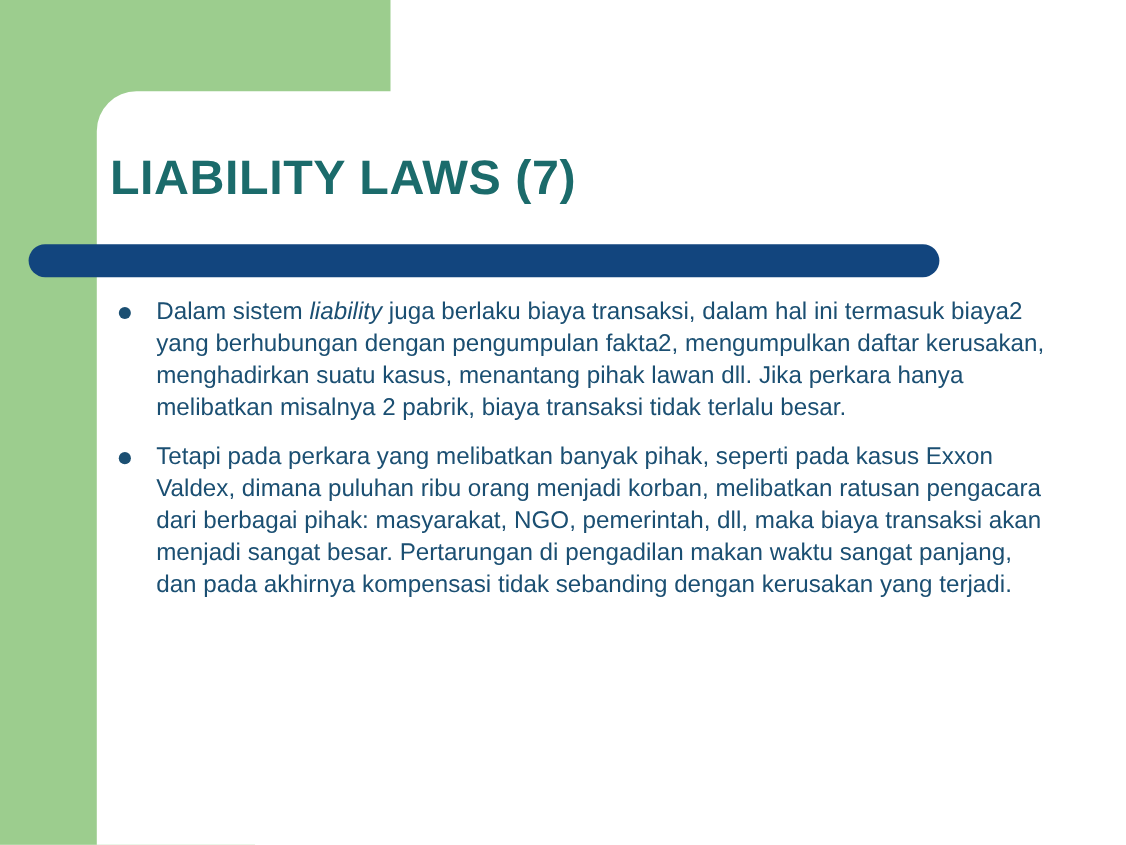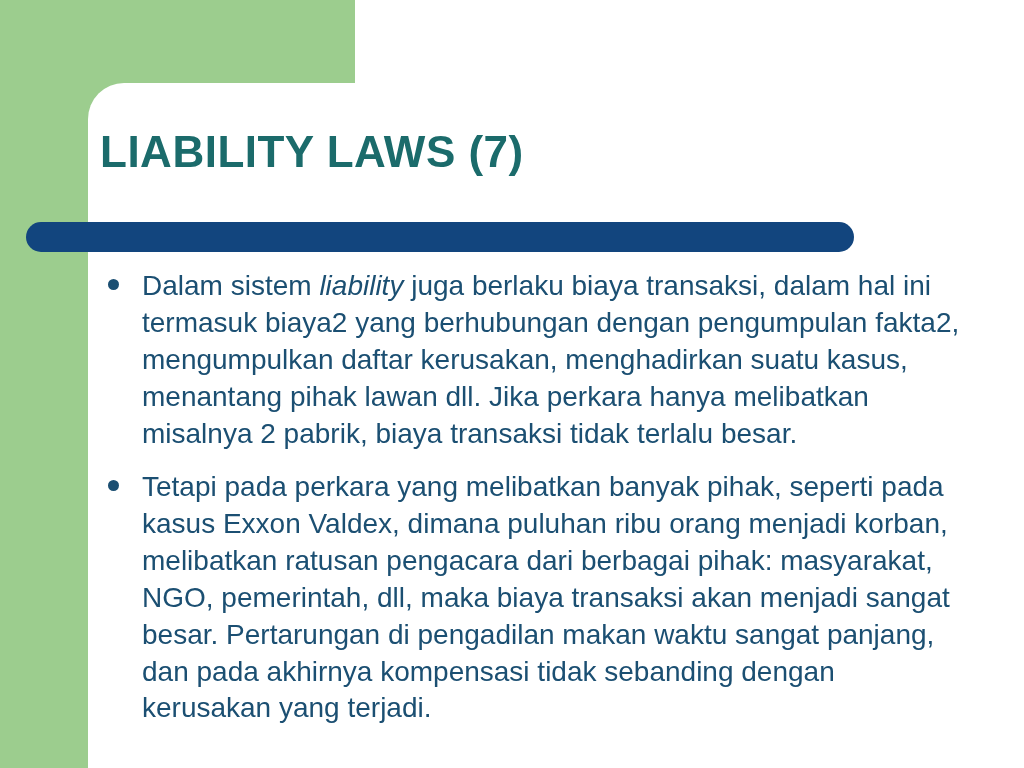--- a/index.html
+++ b/index.html
@@ -34,21 +34,21 @@
     left: 88px;
     top: 83px;
     width: 936px;
     height: 685px;
     background: #ffffff;
     border-top-left-radius: 36px;
   }
   .title {
     position: absolute;
     left: 100px;
-    top: 128px;
+    top: 138px;
     width: 840px;
     color: #1b6b6b;
     font-size: 44px;
     font-weight: bold;
     letter-spacing: 0.5px;
     line-height: 1.1;
     white-space: nowrap;
   }
   
   .rule {
@@ -64,21 +64,21 @@
     position: absolute;
     left: 100px;
     top: 268px;
     width: 860px;
   }
   .bullet-item {
     position: relative;
     padding-left: 42px;
     margin-bottom: 16px;
     color: #1b4f72;
-    font-size: 28px;
+    font-size: 22px;
     line-height: 1.32;
     text-align: left;
   }
   .bullet-item .dot {
     position: absolute;
     left: 8px;
     top: 11px;
     width: 11px;
     height: 11px;
     border-radius: 50%;

